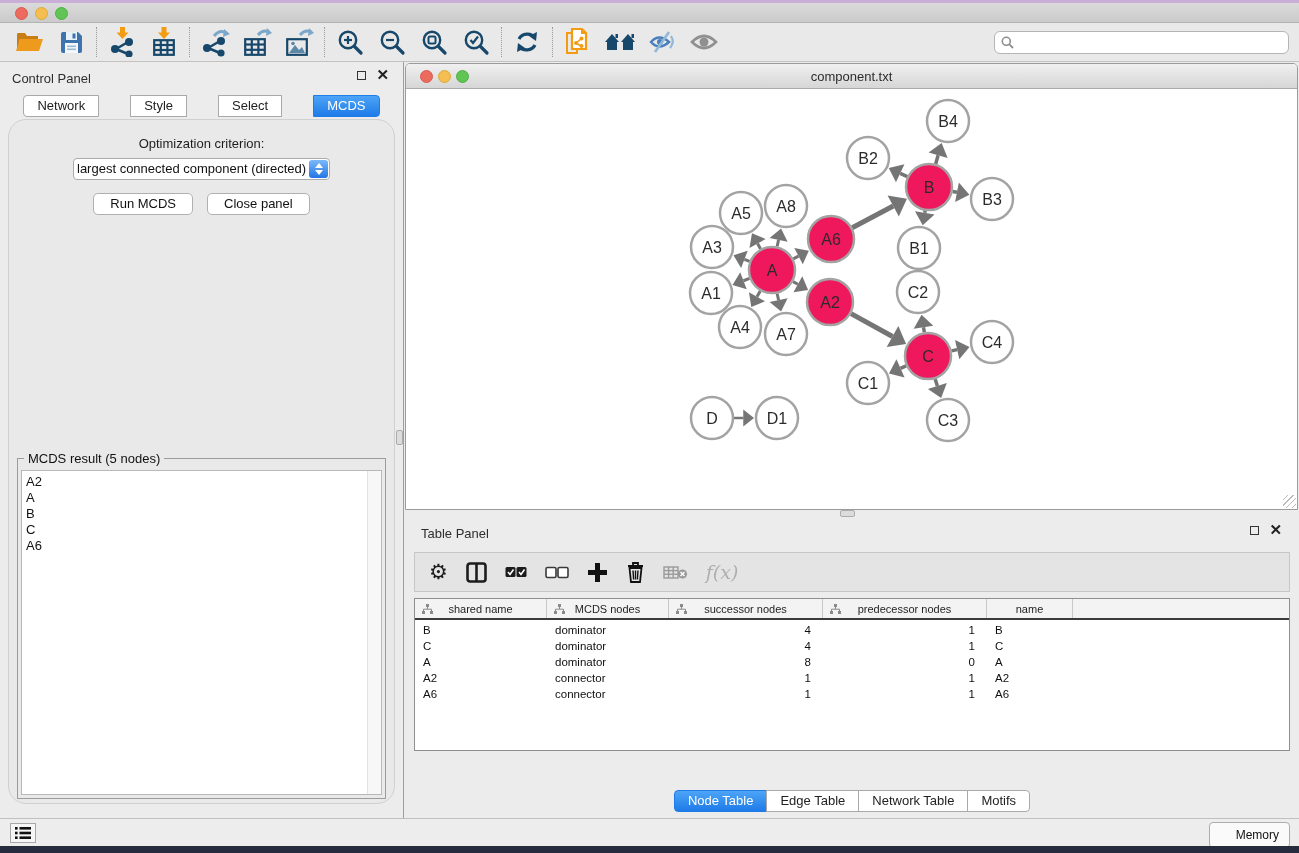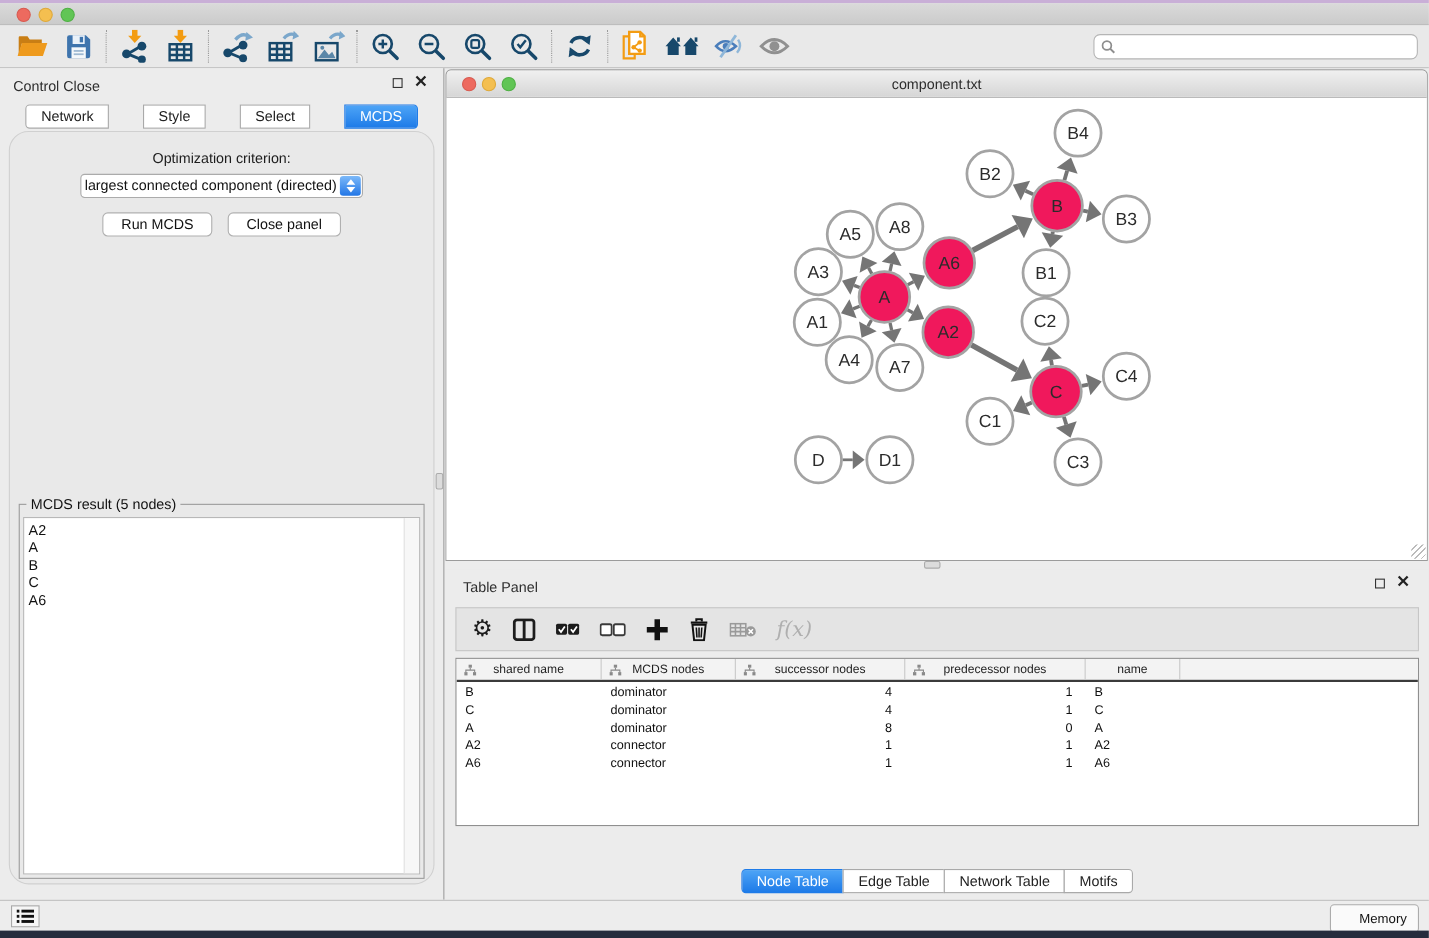--- a/index.html
+++ b/index.html
@@ -82,21 +82,21 @@
     background:#DCDCDC; border:1px solid #ABABAB; border-radius:2px; }
 
   
   .network-window { position:absolute; left:405px; top:63px; width:893px; height:447px;
     background:#FFF; border:1px solid #9B9B9B; border-radius:5px 5px 0 0; }
   .nw-titlebar { position:absolute; top:0; left:0; right:0; height:25px;
     background:linear-gradient(#F0F0F0,#D6D6D6); border-bottom:1px solid #ABABAB;
     border-radius:4px 4px 0 0; }
   .nw-tl { position:absolute; top:6px; width:13px; height:13px; border-radius:50%; }
   .nw-title { position:absolute; top:5px; left:0; right:0; text-align:center; font-size:13px; color:#2D2D2D; }
-  .nw-canvas { position:absolute; top:25px; left:0; right:0; bottom:0; background:#FFF; overflow:hidden;padding-left:32px; }
+  .nw-canvas { position:absolute; top:25px; left:0; right:0; bottom:0; background:#FFF; overflow:hidden; }
   .resize-grip { position:absolute; right:1px; bottom:1px; width:13px; height:13px;
     background:repeating-linear-gradient(135deg, transparent 0 3px, #BBB 3px 4px); }
 
   
   .table-panel { position:absolute; left:405px; top:518px; right:0; height:300px; background:#ECECEC; }
   .tp-title { position:absolute; top:8px; left:16px; font-size:13px; color:#2E2E2E; }
   .tp-toolbar { position:absolute; top:34px; left:9px; right:9px; height:40px; background:#E4E4E4;
     border:1px solid #C6C6C6; display:flex; align-items:center; }
   .tp-btn { display:flex; align-items:center; justify-content:center; margin-left:18px; cursor:default; }
   .gear-glyph { font-size:21px; color:#1C1C1C; line-height:20px; }
@@ -311,21 +311,21 @@
     <div class="search-wrap">
       <svg class="search-ico" width="13" height="13" viewBox="0 0 13 13">
         <circle cx="5.3" cy="5.3" r="4" fill="none" stroke="#8E8E8E" stroke-width="1.6"></circle>
         <line x1="8.4" y1="8.4" x2="12" y2="12" stroke="#8E8E8E" stroke-width="1.8"></line>
       </svg>
       <input type="text" value="" placeholder="" style="">
     </div>
   </div>
 
   <div class="control-panel">
-    <div class="cp-title">Control Close</div>
+    <div class="cp-title">Control Panel</div>
     <div class="panel-icons">
       <span class="ico-float"></span>
       <span class="ico-close">✕</span>
     </div>
     <div class="tabs-row cp-tabs">
         <div class="tab">Network</div>
         <div class="tab">Style</div>
         <div class="tab">Select</div>
         <div class="tab active">MCDS</div>
       </div>

